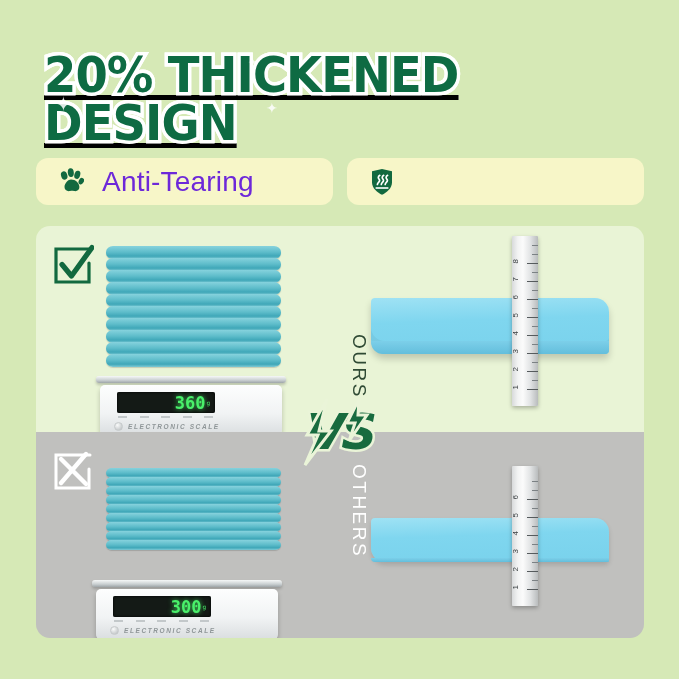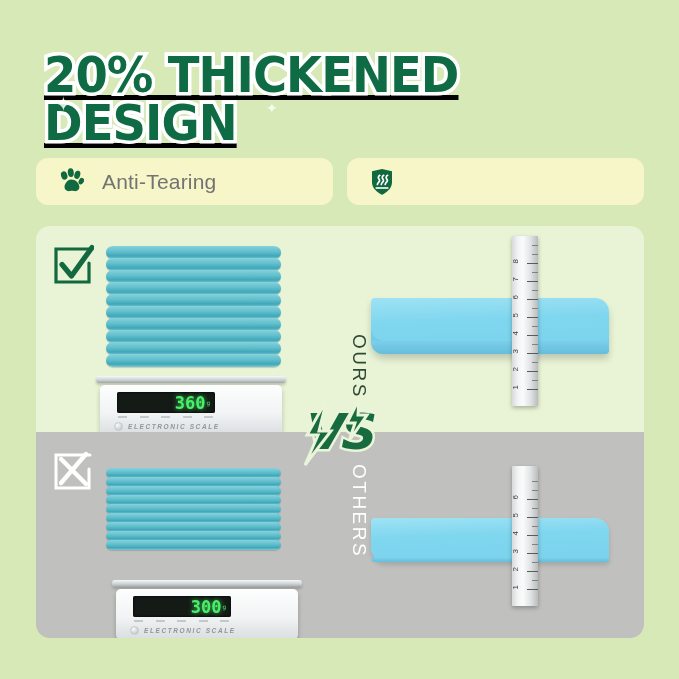--- a/index.html
+++ b/index.html
@@ -43,22 +43,22 @@
   .badge {
     flex:1;
     background:#f7f6c8;
     border-radius:12px;
     height:47px;
     display:flex; align-items:center;
     padding-left:22px;
     gap:18px;
   }
   .badge-label {
-    font-size:21px;
-    color:#737373;
+    font-size:28px;
+    color:#6d28d9;
     letter-spacing:.2px;
   }
   .badge-icon { width:26px; height:28px; flex:none; display:flex; align-items:center; justify-content:center; }
 
   
   .compare {
     position:absolute; top:226px; left:36px;
     width:608px; height:412px;
     border-radius:14px; overflow:hidden;
   }
@@ -92,21 +92,21 @@
     border-radius:7px/6px;
     background:linear-gradient(180deg,#86d2dd 0%,#5dbcca 48%,#3fa7b8 78%,#7ecad6 100%);
     box-shadow:0 1px 1px rgba(0,0,0,.16);
     margin-bottom:-1px;
   }
   .stack-others .layer { height:10px; }
 
   
   .scale { position:absolute; width:182px; }
   .scale-ours   { left:64px; top:150px; }
-  .scale-others { left:80px; top:148px; }
+  .scale-others { left:60px; top:148px; }
   .scale-plate {
     height:7px; margin:0 -4px 2px -4px;
     background:linear-gradient(180deg,#f6f8f8,#c9cfd1 60%,#9ea5a8);
     border-radius:3px;
     box-shadow:0 2px 3px rgba(0,0,0,.2);
   }
   .scale-body {
     height:52px;
     background:linear-gradient(180deg,#fdfefe 0%,#f1f3f4 55%,#d8dcde 100%);
     border-radius:5px 5px 7px 7px;

